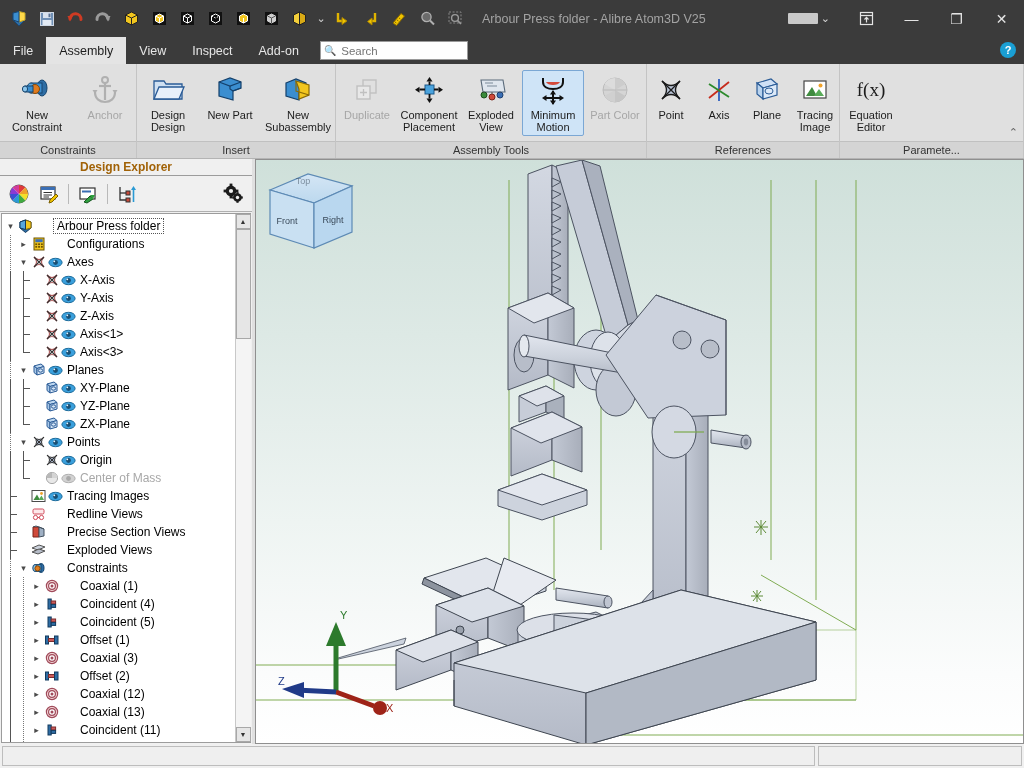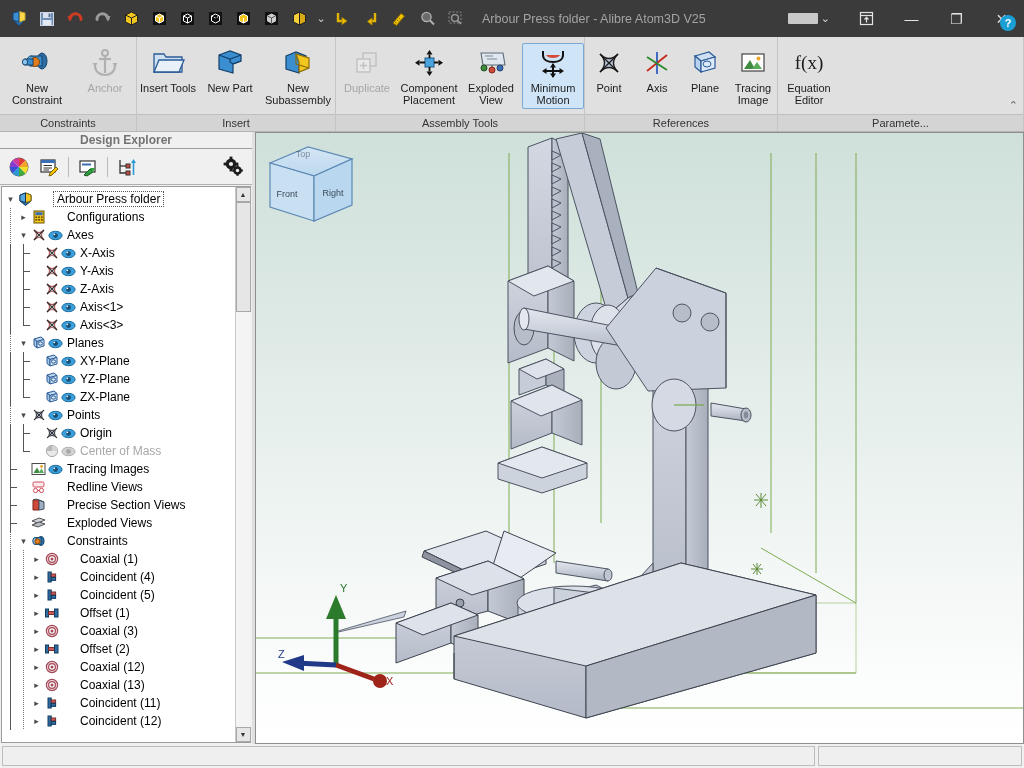--- a/index.html
+++ b/index.html
@@ -85,21 +85,21 @@
     position: absolute; right: 6px; bottom: 19px; font-size: 11px; color: #666;
   }
 
   
   .body { flex: 1; display: flex; min-height: 0; }
 
   
   .explorer { width: 252px; flex: 0 0 252px; display: flex; flex-direction: column; background: #f0f0f0; }
   .explorer-title {
     height: 17px; display: flex; align-items: center; justify-content: center;
-    font-size: 12px; font-weight: bold; color: #737373;
+    font-size: 12px; font-weight: bold; color: #a16207;
     border-bottom: 1px solid #9c9c9c; background: #f0f0f0;
   }
   .explorer-toolbar {
     height: 36px; display: flex; align-items: center; gap: 2px; padding: 0 5px;
     border-bottom: 1px solid #b0b0b0; background: #f0f0f0; position: relative;
   }
   .etb-btn {
     width: 28px; height: 26px; display: flex; align-items: center; justify-content: center;
     border: 1px solid transparent; border-radius: 2px;
   }
@@ -314,20 +314,31 @@
           <path d="M1.5 4.5 L13.5 4.5" stroke="#e4e4e4" stroke-width="1.2"></path>
           <path d="M7.5 11.5 L7.5 6.5 M5.5 8.5 L7.5 6.3 L9.5 8.5" stroke="#e4e4e4" stroke-width="1.2" fill="none"></path>
         </svg>
       </div>
       <div class="ctrl-btn">—</div>
       <div class="ctrl-btn">❐</div>
       <div class="ctrl-btn ctrl-close">✕</div>
     </div>
   </div>
 
+  <div class="menubar">
+    <div class="menu-item">File</div>
+    <div class="menu-item active">Assembly</div>
+    <div class="menu-item">View</div>
+    <div class="menu-item">Inspect</div>
+    <div class="menu-item">Add-on</div>
+    <div class="search-wrap">
+      <span class="mag">🔍</span>
+      <input type="text" placeholder="Search" style="">
+    </div>
+  </div>
 
   <div class="ribbon">
     <div class="help-icon">?</div>
 
     <div class="rgroup">
       <div class="rgroup-items">
         <div class="ritem wide">
           <div class="ritem-icon">
             <svg width="32" height="30" viewBox="0 0 32 30">
               <ellipse cx="21" cy="13" rx="5" ry="8" fill="#2e6da4" stroke="#16456e"></ellipse>
@@ -359,21 +370,21 @@
 
     <div class="rgroup">
       <div class="rgroup-items">
         <div class="ritem">
           <div class="ritem-icon">
             <svg width="34" height="28" viewBox="0 0 34 28">
               <path d="M3 5 L13 5 L15 8 L31 8 L31 23 L3 23 Z" fill="#cfe0f2" stroke="#2a5b96" stroke-width="1.3"></path>
               <path d="M3 23 L8 11 L33 11 L28 23 Z" fill="#e8f0fa" stroke="#2a5b96" stroke-width="1.3"></path>
             </svg>
           </div>
-          <div class="ritem-label">Insert Tools</div>
+          <div class="ritem-label">Design Design</div>
         </div>
         <div class="ritem">
           <div class="ritem-icon">
             <svg width="30" height="30" viewBox="0 0 30 30">
               <path d="M4 7 L15 3 L26 7 L26 13 L18 16 L18 25 L4 21 Z" fill="#3b8ed0" stroke="#14406b" stroke-width="1.2"></path>
               <path d="M4 7 L15 11 L26 7" fill="none" stroke="#14406b" stroke-width="1.2"></path>
               <path d="M15 11 L15 14 L18 16" fill="none" stroke="#14406b" stroke-width="1.2"></path>
               <path d="M18 16 L26 13" fill="none" stroke="#14406b" stroke-width="1.2"></path>
             </svg>
           </div>
@@ -439,20 +450,33 @@
               <path d="M8 7 C9.5 11 20.5 11 22 7 Z" fill="#d64a3a"></path>
               <path d="M15 16 L15 29" stroke="#111" stroke-width="2"></path>
               <path d="M6 23 L24 23" stroke="#111" stroke-width="2"></path>
               <path d="M15 15 L18 19.5 L12 19.5 Z" fill="#111"></path>
               <path d="M15 30 L18 25.5 L12 25.5 Z" fill="#111"></path>
               <path d="M4 23 L8.5 20 L8.5 26 Z" fill="#111"></path>
               <path d="M26 23 L21.5 20 L21.5 26 Z" fill="#111"></path>
             </svg>
           </div>
           <div class="ritem-label">Minimum Motion</div>
+        </div>
+        <div class="ritem disabled">
+          <div class="ritem-icon">
+            <svg width="30" height="30" viewBox="0 0 30 30">
+              <circle cx="15" cy="15" r="12" fill="#c9c9c9" stroke="#8d8d8d"></circle>
+              <path d="M15 15 L15 3 A12 12 0 0 1 25.4 9 Z" fill="#b5b5b5"></path>
+              <path d="M15 15 L25.4 21 A12 12 0 0 1 15 27 Z" fill="#a8a8a8"></path>
+              <path d="M15 15 L4.6 9 A12 12 0 0 1 15 3 Z" fill="#d8d8d8"></path>
+              <path d="M15 15 L4.6 21 A12 12 0 0 0 15 27 Z" fill="#bdbdbd"></path>
+              <path d="M15 15 L3 15 M15 15 L27 15" stroke="#8d8d8d"></path>
+            </svg>
+          </div>
+          <div class="ritem-label">Part Color</div>
         </div>
       </div>
       <div class="rgroup-label">Assembly Tools</div>
     </div>
 
     <div class="rgroup">
       <div class="rgroup-items">
         <div class="ritem narrow">
           <div class="ritem-icon">
             <svg width="26" height="26" viewBox="0 0 26 26">

